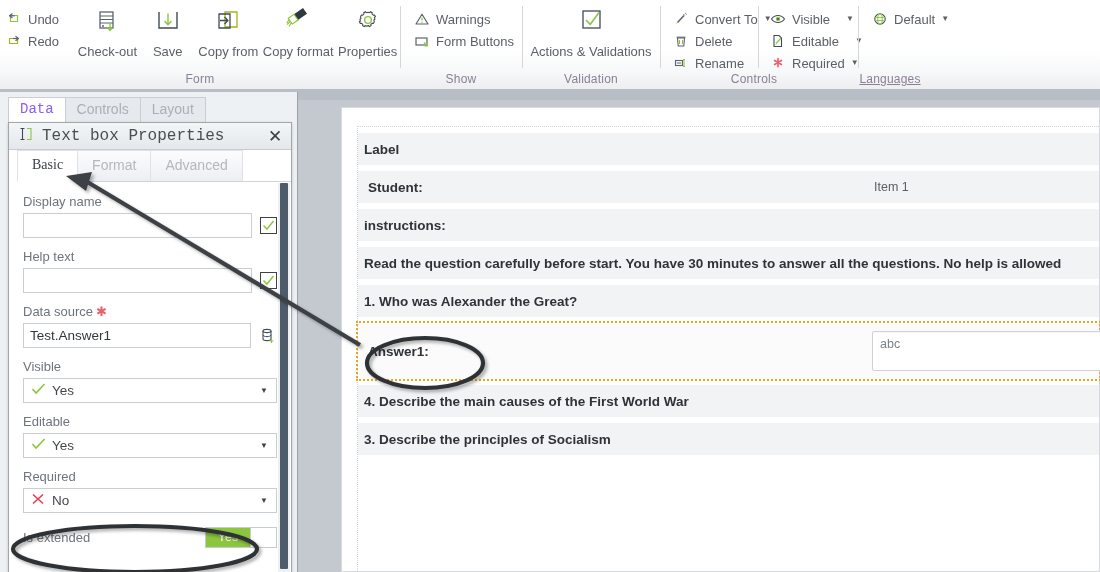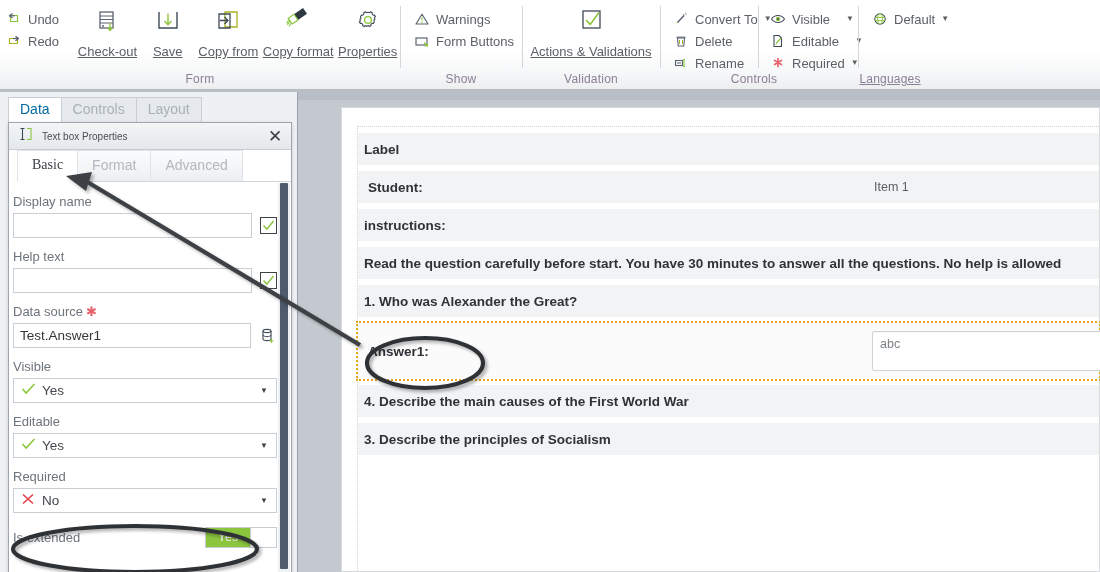--- a/index.html
+++ b/index.html
@@ -34,21 +34,21 @@
     display: flex; align-items: center; gap: 6px;
     height: 22px; padding: 0 6px; font-size: 13px; color: #5b5f66;
     white-space: nowrap; cursor: default;
   }
   .rcmd-small .ico { width: 16px; height: 16px; flex: none; display:block; }
   .rcmd-col { display: flex; flex-direction: column; justify-content: center; padding-top: 4px; }
 
   
   .rcmd-big {
     display: flex; flex-direction: column; align-items: center; justify-content: flex-start;
-    min-width: 56px; padding: 2px 7px 0; font-size: 13px; color: #5b5f66; cursor: default; text-decoration: underline;
+    min-width: 56px; padding: 2px 7px 0; font-size: 13px; color: #5b5f66; cursor: default;
   }
   .rcmd-big .ico { height: 34px; display: flex; align-items: center; justify-content: center; }
   .rcmd-big .cap { margin-top: 4px; white-space: nowrap; }
 
   .caret { font-size: 8px; color: #5b5f66; line-height: 1; }
   .caret-sp { margin-left: 10px; }
 
   
   .canvas-back {
     position: absolute; left: 0; top: 90px; width: 1100px; height: 482px;
@@ -65,50 +65,50 @@
     background: #eef1f4; border-right: 1px solid #9aa1a9;
   }
   .tabstrip {
     position: absolute; left: 8px; top: 5px; height: 26px; display: flex;
     font-size: 14px;
   }
   .tabstrip .tab {
     padding: 3px 11px 4px; border: 1px solid #c8ced4; border-bottom: none;
     background: #e6eaee; color: #a9b0b7; margin-right: -1px; cursor: default;
   }
-  .tabstrip .tab.active { background: #ffffff; color: #0369a1; border-color: #c8ced4; }
+  .tabstrip .tab.active { background: #ffffff; color: #8b5cf6; border-color: #c8ced4; font-family: Liberation Mono, monospace; }
 
   .prop-window {
     position: absolute; left: 8px; top: 30px; width: 284px; height: 452px;
     background: #ffffff; border: 1px solid #9fa6ad;
     box-shadow: 0 1px 3px rgba(0,0,0,.18);
   }
   .prop-title {
     height: 27px; background: linear-gradient(#f3f5f7,#e4e8ec);
     border-bottom: 1px solid #c6ccd2;
     display: flex; align-items: center; padding: 0 6px 0 9px; gap: 8px;
   }
-  .prop-title .t { font-size: 10px; color: #4a4e54; flex: 1; }
+  .prop-title .t { font-size: 16px; color: #4a4e54; flex: 1; font-family: Liberation Mono, monospace; }
   .prop-close {
     width: 20px; height: 20px; display: flex; align-items: center; justify-content: center;
     color: #3d4146; font-size: 17px; line-height: 1; cursor: default;
   }
 
   .subtabs { display: flex; height: 32px; padding-left: 8px; background:#ffffff; }
   .subtabs .stab {
     padding: 6px 14px 0; font-size: 14px; color: #b2b8be; cursor: default;
     background: linear-gradient(#fbfcfd,#eceff2); border: 1px solid #dfe3e7;
     border-bottom: 1px solid #cfd4d9; margin-right: -1px;
   }
   .subtabs .stab.active {
     color: #3f4349; background: #ffffff; border-bottom-color: #ffffff; font-family: Liberation Serif, serif;
   }
   .subtabs-fill { flex: 1; border-bottom: 1px solid #cfd4d9; }
 
-  .prop-body { position: relative; padding: 12px 14px 0 4px; }
+  .prop-body { position: relative; padding: 12px 14px 0 14px; }
   .field-label { font-size: 13px; color: #6e747b; margin-bottom: 4px; }
   .req-star { color: #e8626d; font-size: 13px; margin-left: 3px; }
   .field-row { display: flex; align-items: center; gap: 8px; margin-bottom: 11px; }
   .tbox {
     flex: 1; height: 25px; border: 1px solid #c9ced3; background: #fff;
     font-size: 13.5px; color: #33373c; padding: 0 6px; display: flex; align-items: center;
   }
   .chk-sq { width: 17px; height: 17px; border: 1px solid #3e4247; background:#fff;
             display: flex; align-items: center; justify-content: center; flex: none; }
   .dsrc-ico { width: 18px; height: 18px; flex: none; }

